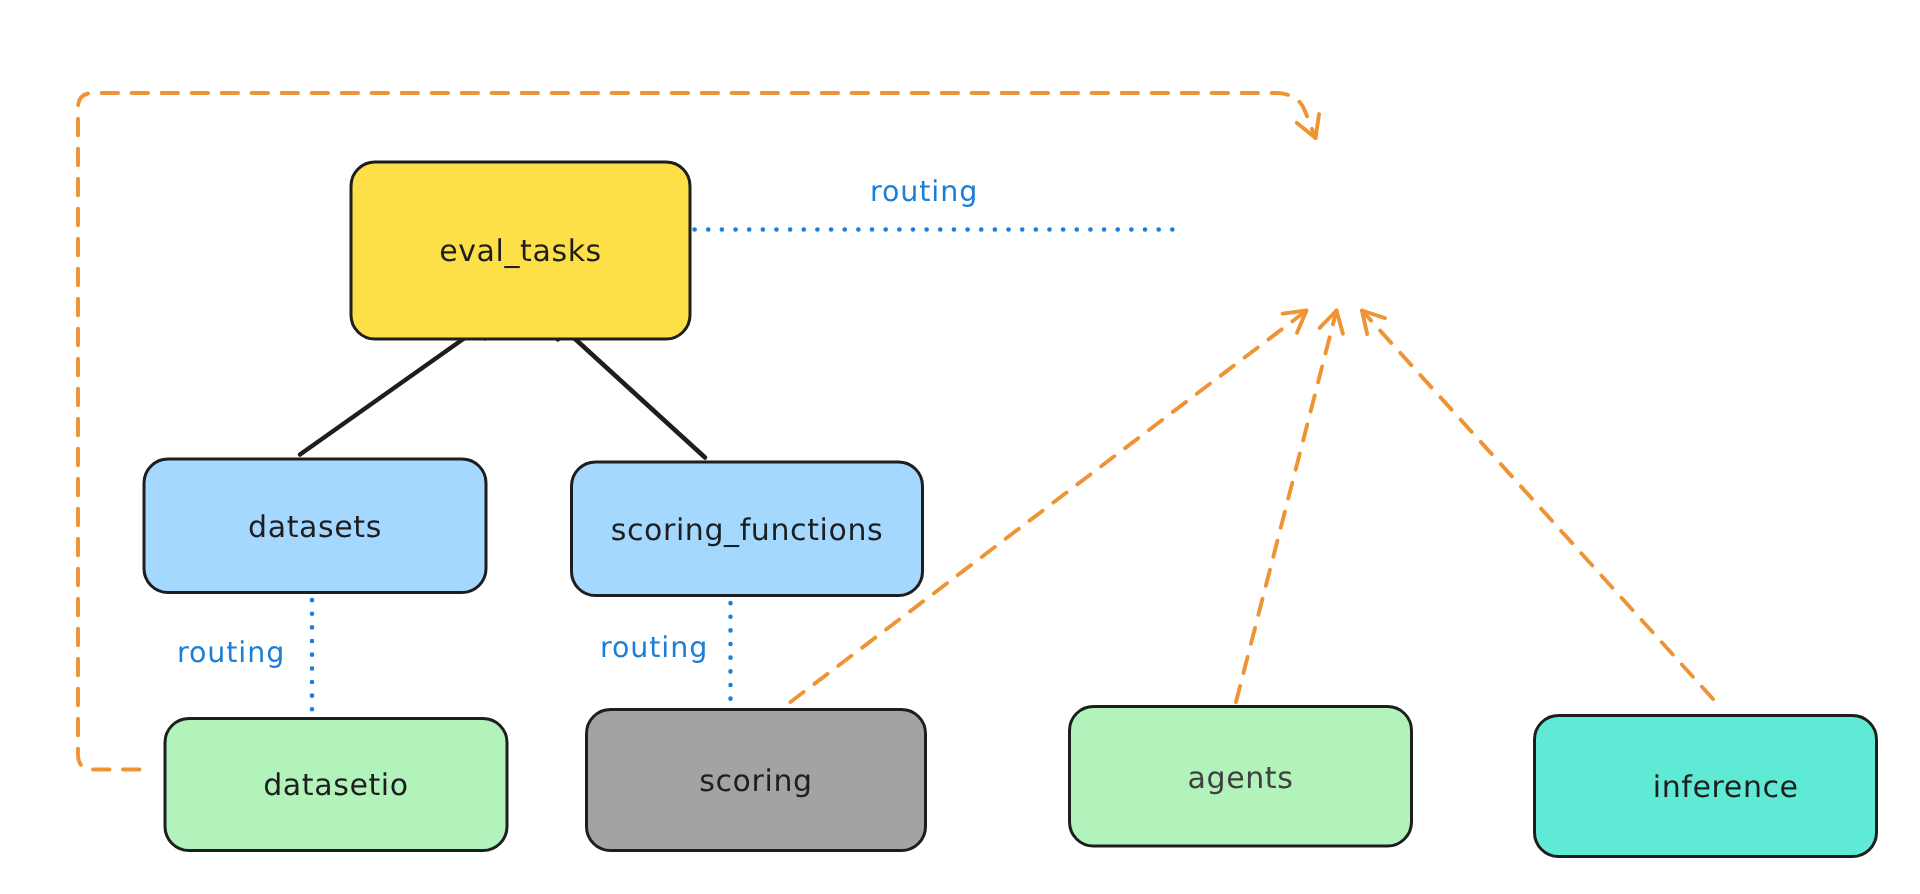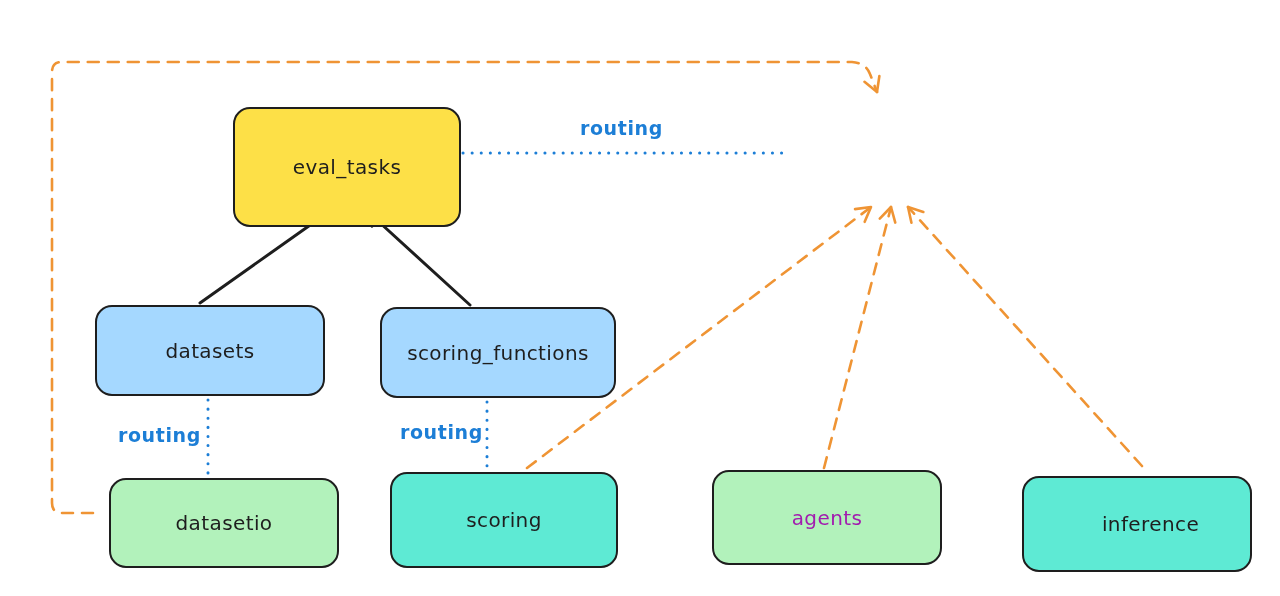--- a/index.html
+++ b/index.html
@@ -25,21 +25,21 @@
     border-radius: 17px;
     display: flex;
     align-items: center;
     justify-content: center;
     font-size: 20px;
     letter-spacing: 0.4px;
   }
   .edge-label {
     position: absolute;
     font-size: 19px;
-    font-weight: 700;
+    font-weight: 400;
     letter-spacing: 0.6px;
   }
 </style>
 </head>
 <body>
 
 <div id="canvas" style="background-color: rgb(255, 255, 255);">
 
   <svg class="edges" width="1280" height="596" viewBox="0 0 1280 596">
     <defs>
@@ -70,24 +70,24 @@
   <div class="node" style="left: 95px; top: 305px; width: 230px; height: 91px; background-color: rgb(165, 216, 255); border-color: rgb(30, 30, 30); color: rgb(30, 30, 30);">
     <span>datasets</span>
   </div>
   <div class="node" style="left: 380px; top: 307px; width: 236px; height: 91px; background-color: rgb(165, 216, 255); border-color: rgb(30, 30, 30); color: rgb(30, 30, 30);">
     <span>scoring_functions</span>
   </div>
 
   <div class="node" style="left: 109px; top: 478px; width: 230px; height: 90px; background-color: rgb(178, 242, 187); border-color: rgb(30, 30, 30); color: rgb(30, 30, 30);">
     <span>datasetio</span>
   </div>
-  <div class="node" style="left: 390px; top: 472px; width: 228px; height: 96px; background-color: #5eead4; border-color: rgb(30, 30, 30); color: rgb(30, 30, 30);">
+  <div class="node" style="left: 390px; top: 472px; width: 228px; height: 96px; background-color: #a3a3a3; border-color: rgb(30, 30, 30); color: rgb(30, 30, 30);">
     <span>scoring</span>
   </div>
-  <div class="node" style="left: 712px; top: 470px; width: 230px; height: 95px; background-color: rgb(178, 242, 187); border-color: rgb(30, 30, 30); color: #a21caf;">
+  <div class="node" style="left: 712px; top: 470px; width: 230px; height: 95px; background-color: rgb(178, 242, 187); border-color: rgb(30, 30, 30); color: #404040;">
     <span>agents</span>
   </div>
   <div class="node" style="left: 1022px; top: 476px; width: 230px; height: 96px; background-color: #5eead4; border-color: rgb(30, 30, 30); color: rgb(30, 30, 30); padding-left: 27px;">
     <span>inference</span>
   </div>
 
   <div class="edge-label" style="left: 580px; top: 117px; color: rgb(28, 126, 214);">routing</div>
   <div class="edge-label" style="left: 118px; top: 424px; color: rgb(28, 126, 214);">routing</div>
   <div class="edge-label" style="left: 400px; top: 421px; color: rgb(28, 126, 214);">routing</div>
 

